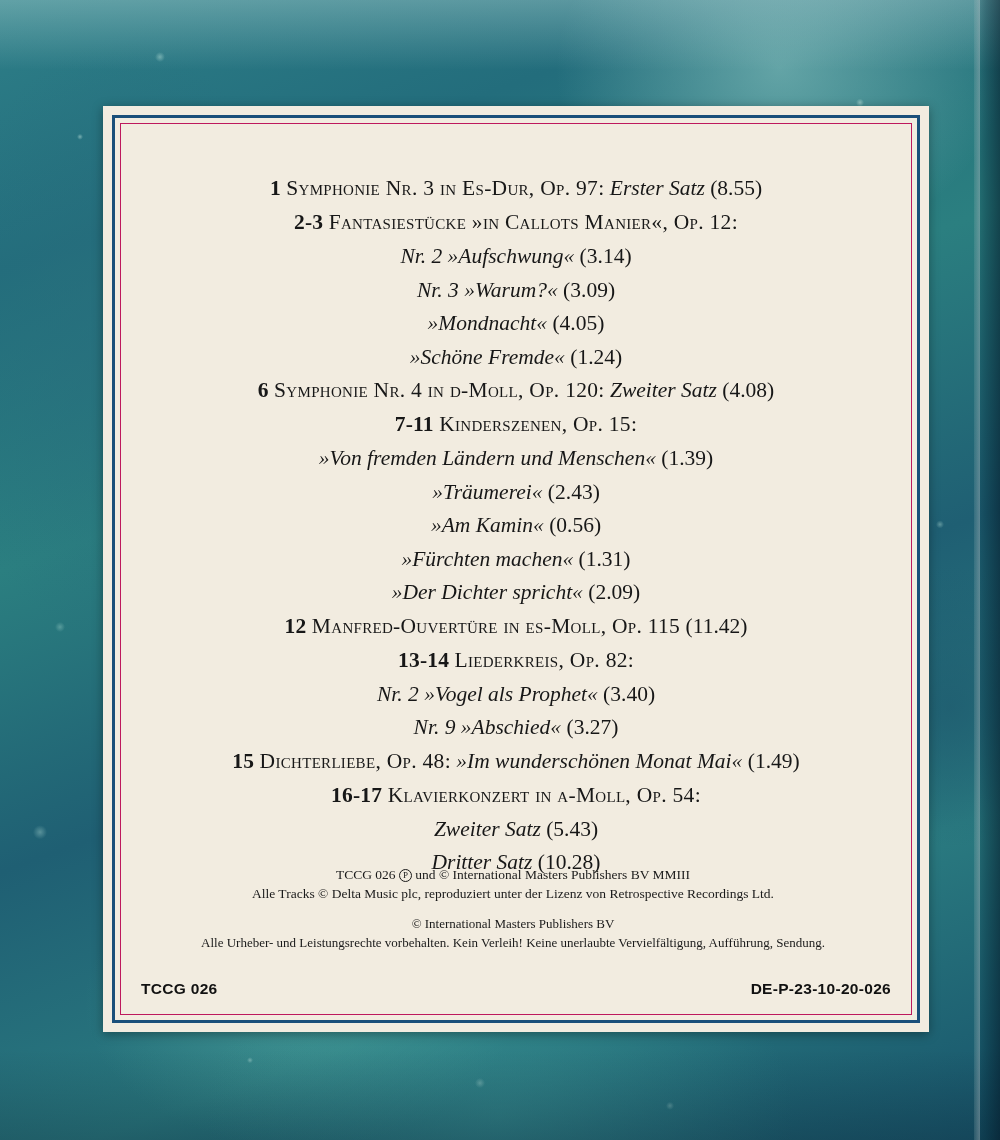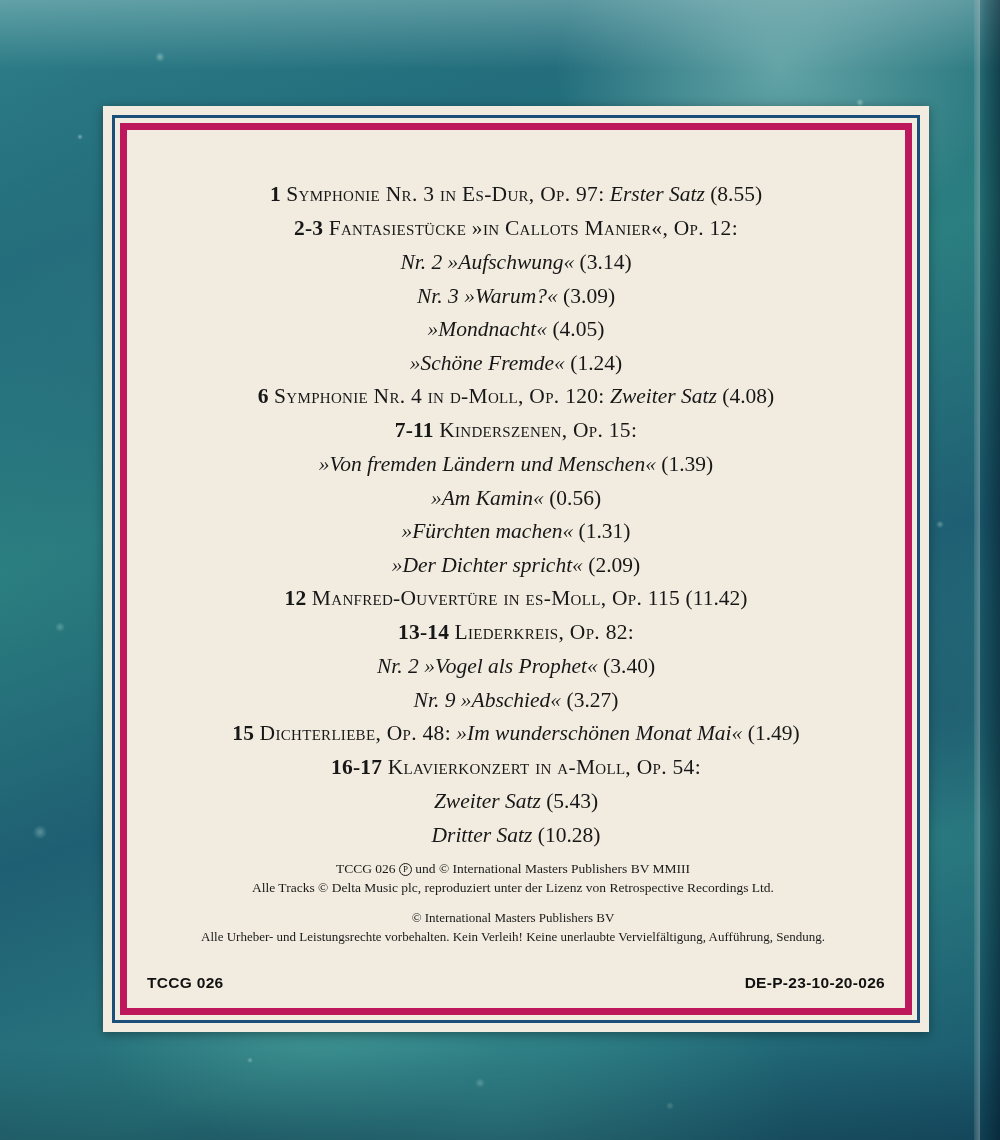--- a/index.html
+++ b/index.html
@@ -94,21 +94,21 @@
   #inlay-border-outer {
     width: 100%;
     height: 100%;
     border: 3px solid #1b4f7a;
     box-sizing: border-box;
     padding: 5px;
   }
   #inlay-border-inner {
     width: 100%;
     height: 100%;
-    border: 7px solid #be185d;
+    border: 1px solid #be185d;
     box-sizing: border-box;
     position: relative;
     padding: 22px 34px 10px 34px;
   }
 
   
   #tracklist {
     text-align: center;
     margin-top: 32px;
   }
@@ -245,20 +245,24 @@
           <div class="track-line">
             <span class="t-num">7-11</span>
             <span class="t-smallcaps">Kinderszenen, Op. 15:</span>
           </div>
 
           <div class="track-line sub">
             <span class="t-ital">»Von fremden Ländern und Menschen«</span>
             <span class="t-plain">(1.39)</span>
           </div>
 
+          <div class="track-line sub">
+            <span class="t-ital">»Träumerei«</span>
+            <span class="t-plain">(2.43)</span>
+          </div>
 
           <div class="track-line sub">
             <span class="t-ital">»Am Kamin«</span>
             <span class="t-plain">(0.56)</span>
           </div>
 
           <div class="track-line sub">
             <span class="t-ital">»Fürchten machen«</span>
             <span class="t-plain">(1.31)</span>
           </div>

